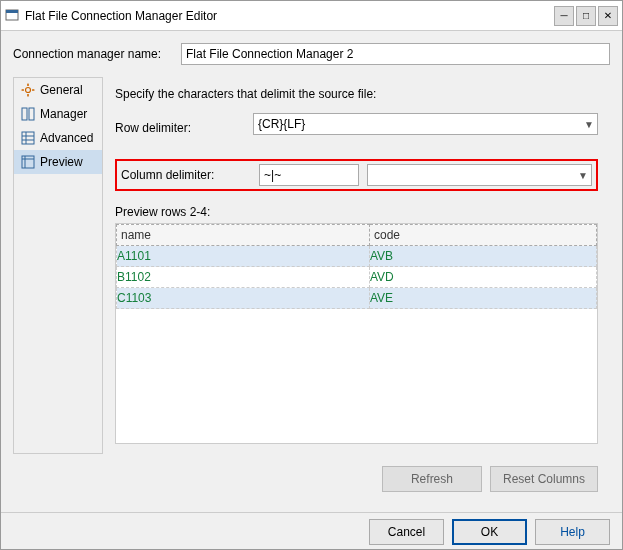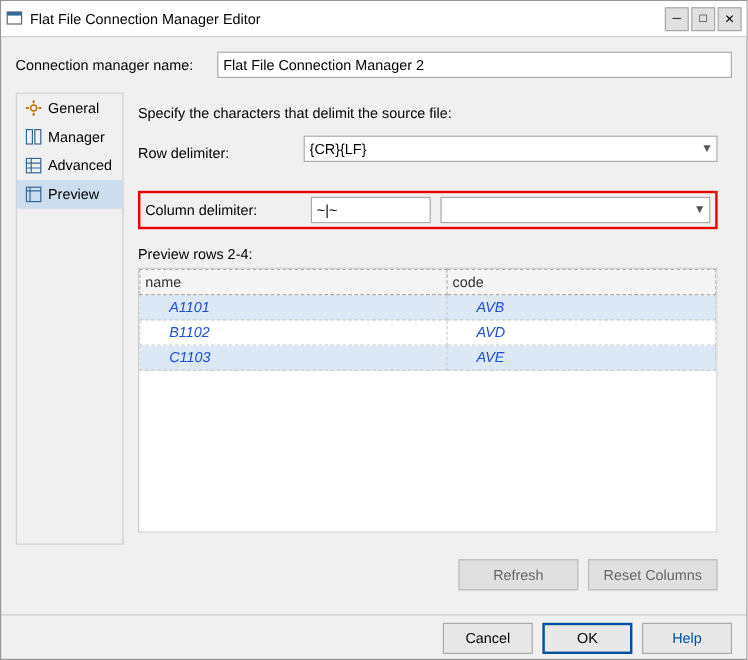--- a/index.html
+++ b/index.html
@@ -229,23 +229,22 @@
     .preview-table th {
       background: #f5f5f5;
       border: 1px dashed #aaa;
       padding: 3px 4px;
       text-align: left;
       font-weight: normal;
       color: #333;
     }
     .preview-table td {
       border: 1px dashed #ccc;
-      padding: 3px 24px;
-      color: #1d4ed8;
-      font-style: italic;
+      padding: 3px 0;
+      color: #15803d;
     }
     .preview-table tr:nth-child(odd) td {
       background: #dce8f5;
     }
     .preview-table tr:nth-child(even) td {
       background: #fff;
     }
 
     .button-row {
       display: flex;

